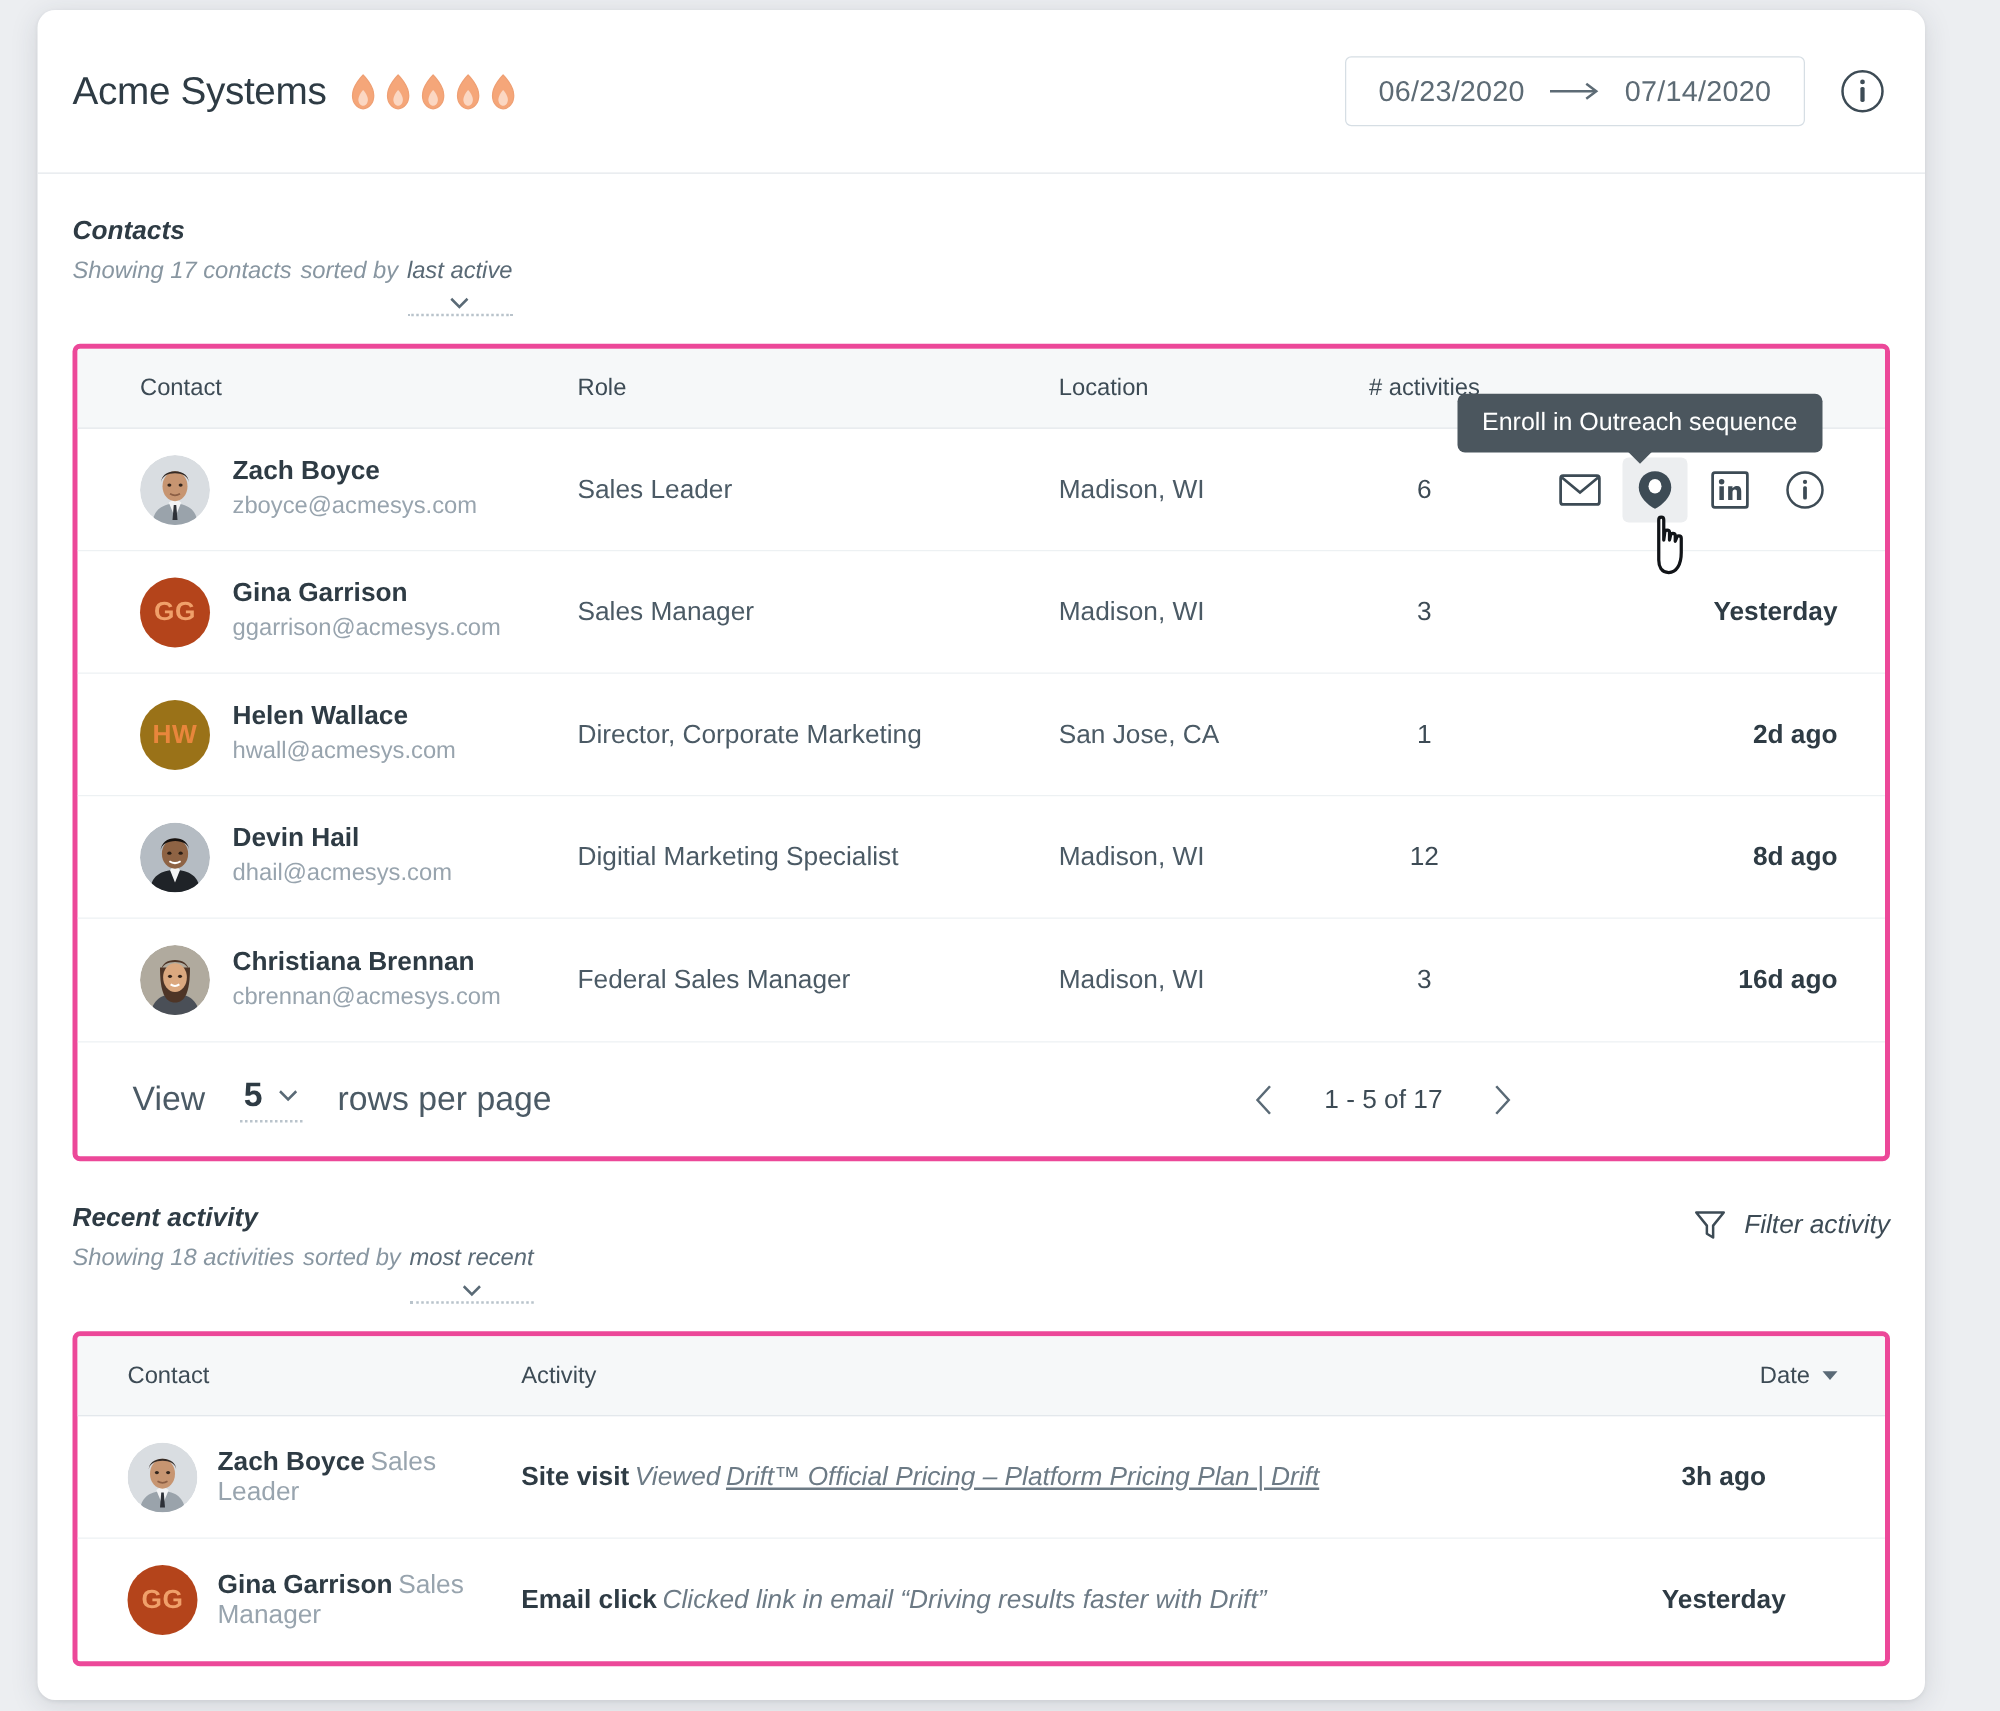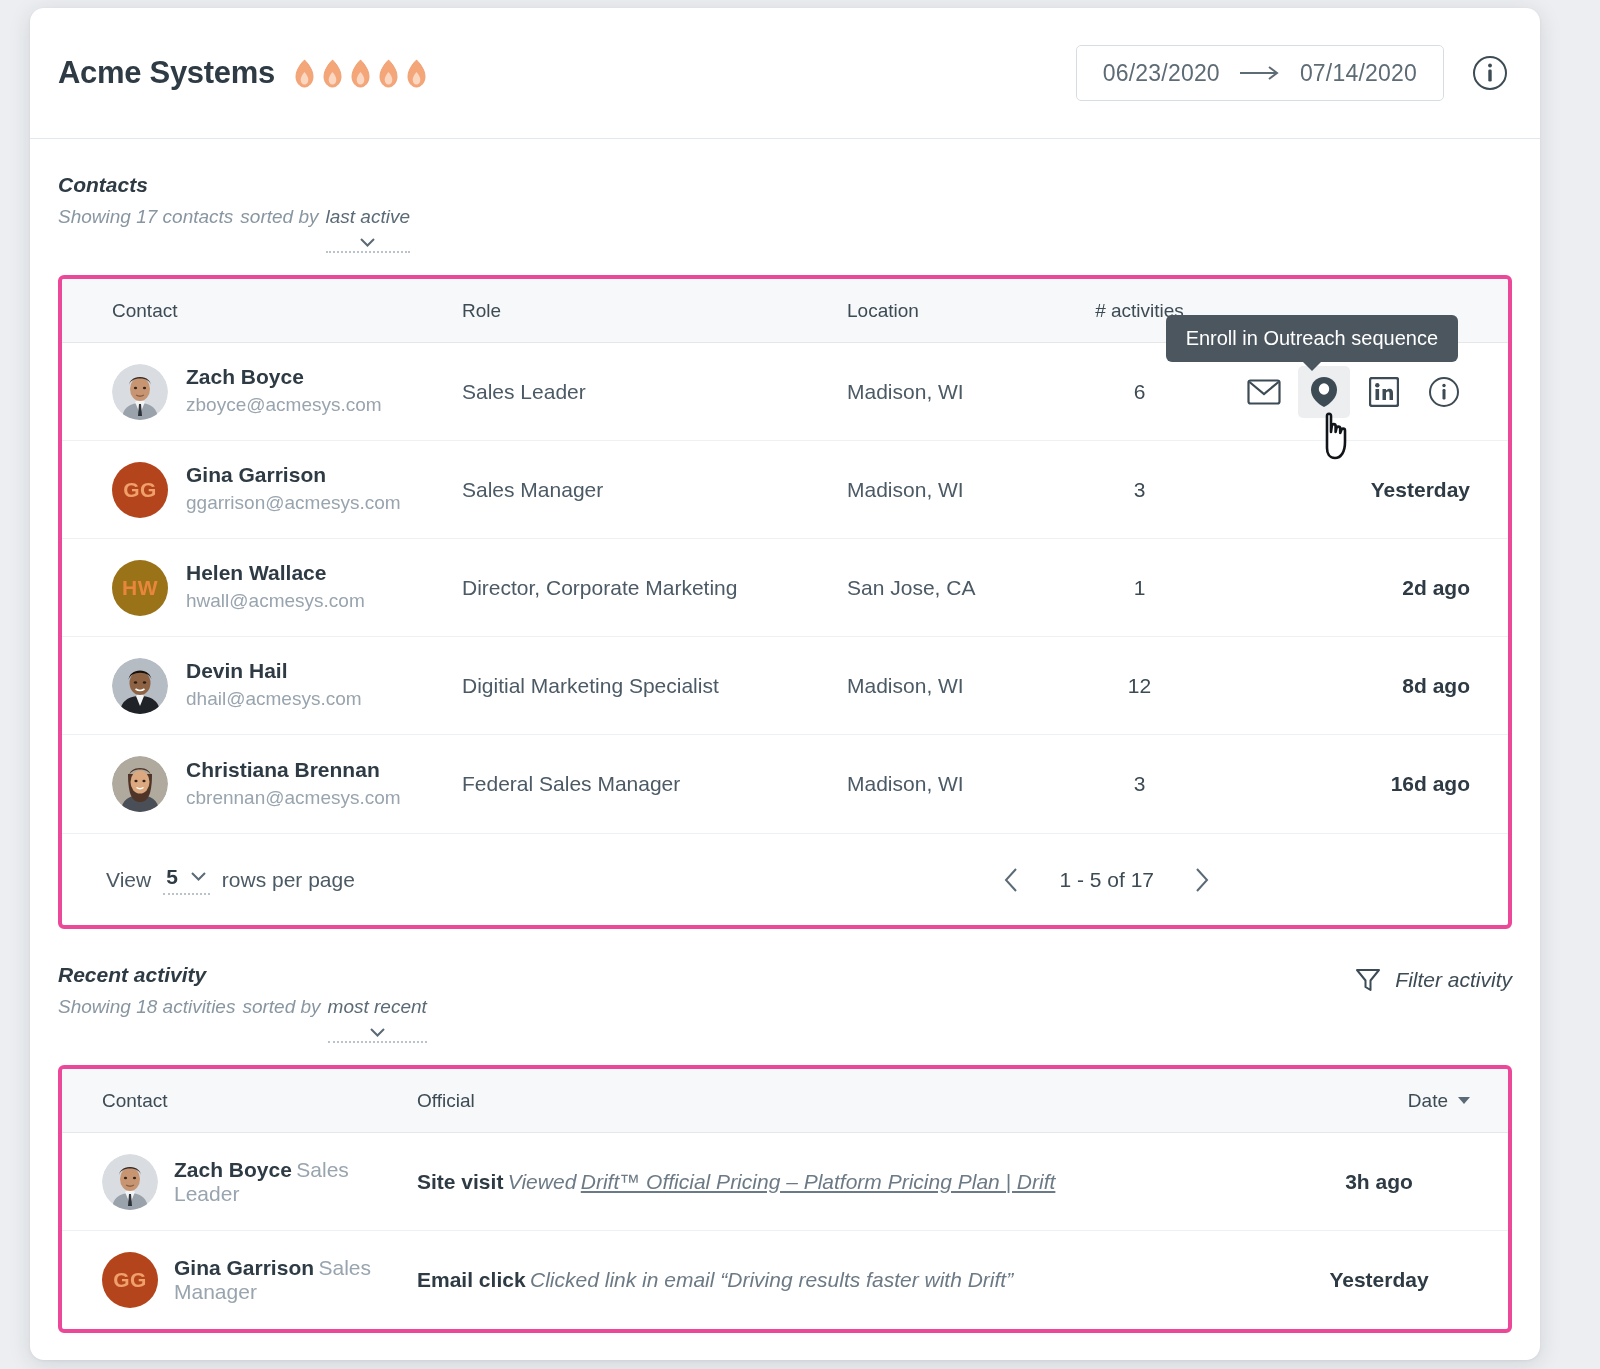--- a/index.html
+++ b/index.html
@@ -29,21 +29,21 @@
 
   
   .app-header {
     height: 131px;
     border-bottom: 1px solid #e3e8ec;
     display: flex; align-items: center;
     padding: 0 32px 0 28px;
   }
   .title-wrap { display: flex; align-items: center; gap: 16px; flex: 1; }
   .page-title {
-    font-size: 31px; font-weight: bold; color: #2e3b44;
+    font-size: 31px; font-weight: normal; color: #2e3b44;
     letter-spacing: -0.3px;
   }
   .flames { display: flex; gap: 1px; align-items: center; margin-top: 2px; }
   .flame { width: 27px; height: 30px; display: block; }
 
   .header-right { display: flex; align-items: center; gap: 28px; }
   .date-range {
     border: 1px solid #d6dee4;
     border-radius: 5px;
     height: 56px;
@@ -151,21 +151,21 @@
     border-top: 10px solid #4b565e;
   }
   .cursor-hand { position: absolute; right: 112px; bottom: -44px; width: 44px; height: 54px; }
 
   
   .pager {
     display: flex; align-items: center;
     height: 92px; padding: 0 44px;
     border-top: 1px solid #edf1f3;
   }
-  .pager-left { display: flex; align-items: center; gap: 12px; font-size: 21px; color: #4b5a65; flex: 1; }
+  .pager-left { display: flex; align-items: center; gap: 28px; font-size: 27px; color: #4b5a65; flex: 1; }
   .rows-sel {
     display: inline-flex; align-items: center; gap: 12px;
     font-weight: bold; color: #2e3b44;
     border-bottom: 2px dotted #b9c3cb;
     padding: 0 3px 4px 3px; cursor: pointer;
   }
   .pager-mid { display: flex; align-items: center; gap: 40px; margin-right: 255px; }
   .pg-chev { width: 15px; height: 26px; cursor: pointer; }
   .pg-range { font-size: 21px; color: #3d4b55; }
 
@@ -448,21 +448,21 @@
           <svg class="funnel" viewBox="0 0 26 26">
             <path d="M2 3 H24 L15.5 13.5 V23 L10.5 20 V13.5 Z" fill="none" stroke="#3d4b55" stroke-width="2" stroke-linejoin="round"></path>
           </svg>
           <span>Filter activity</span>
         </div>
       </div>
 
       <div class="tbl">
         <div class="tbl-head">
           <div class="ha-contact">Contact</div>
-          <div class="ha-activity">Official</div>
+          <div class="ha-activity">Activity</div>
           <div class="ha-date">
             <span>Date</span>
             <span class="tri"></span>
           </div>
         </div>
         <div id="activity-rows">
   <div class="row">
     <div class="a-contact">
       <div class="avatar">
                   <svg viewBox="0 0 56 56" width="56" height="56">

